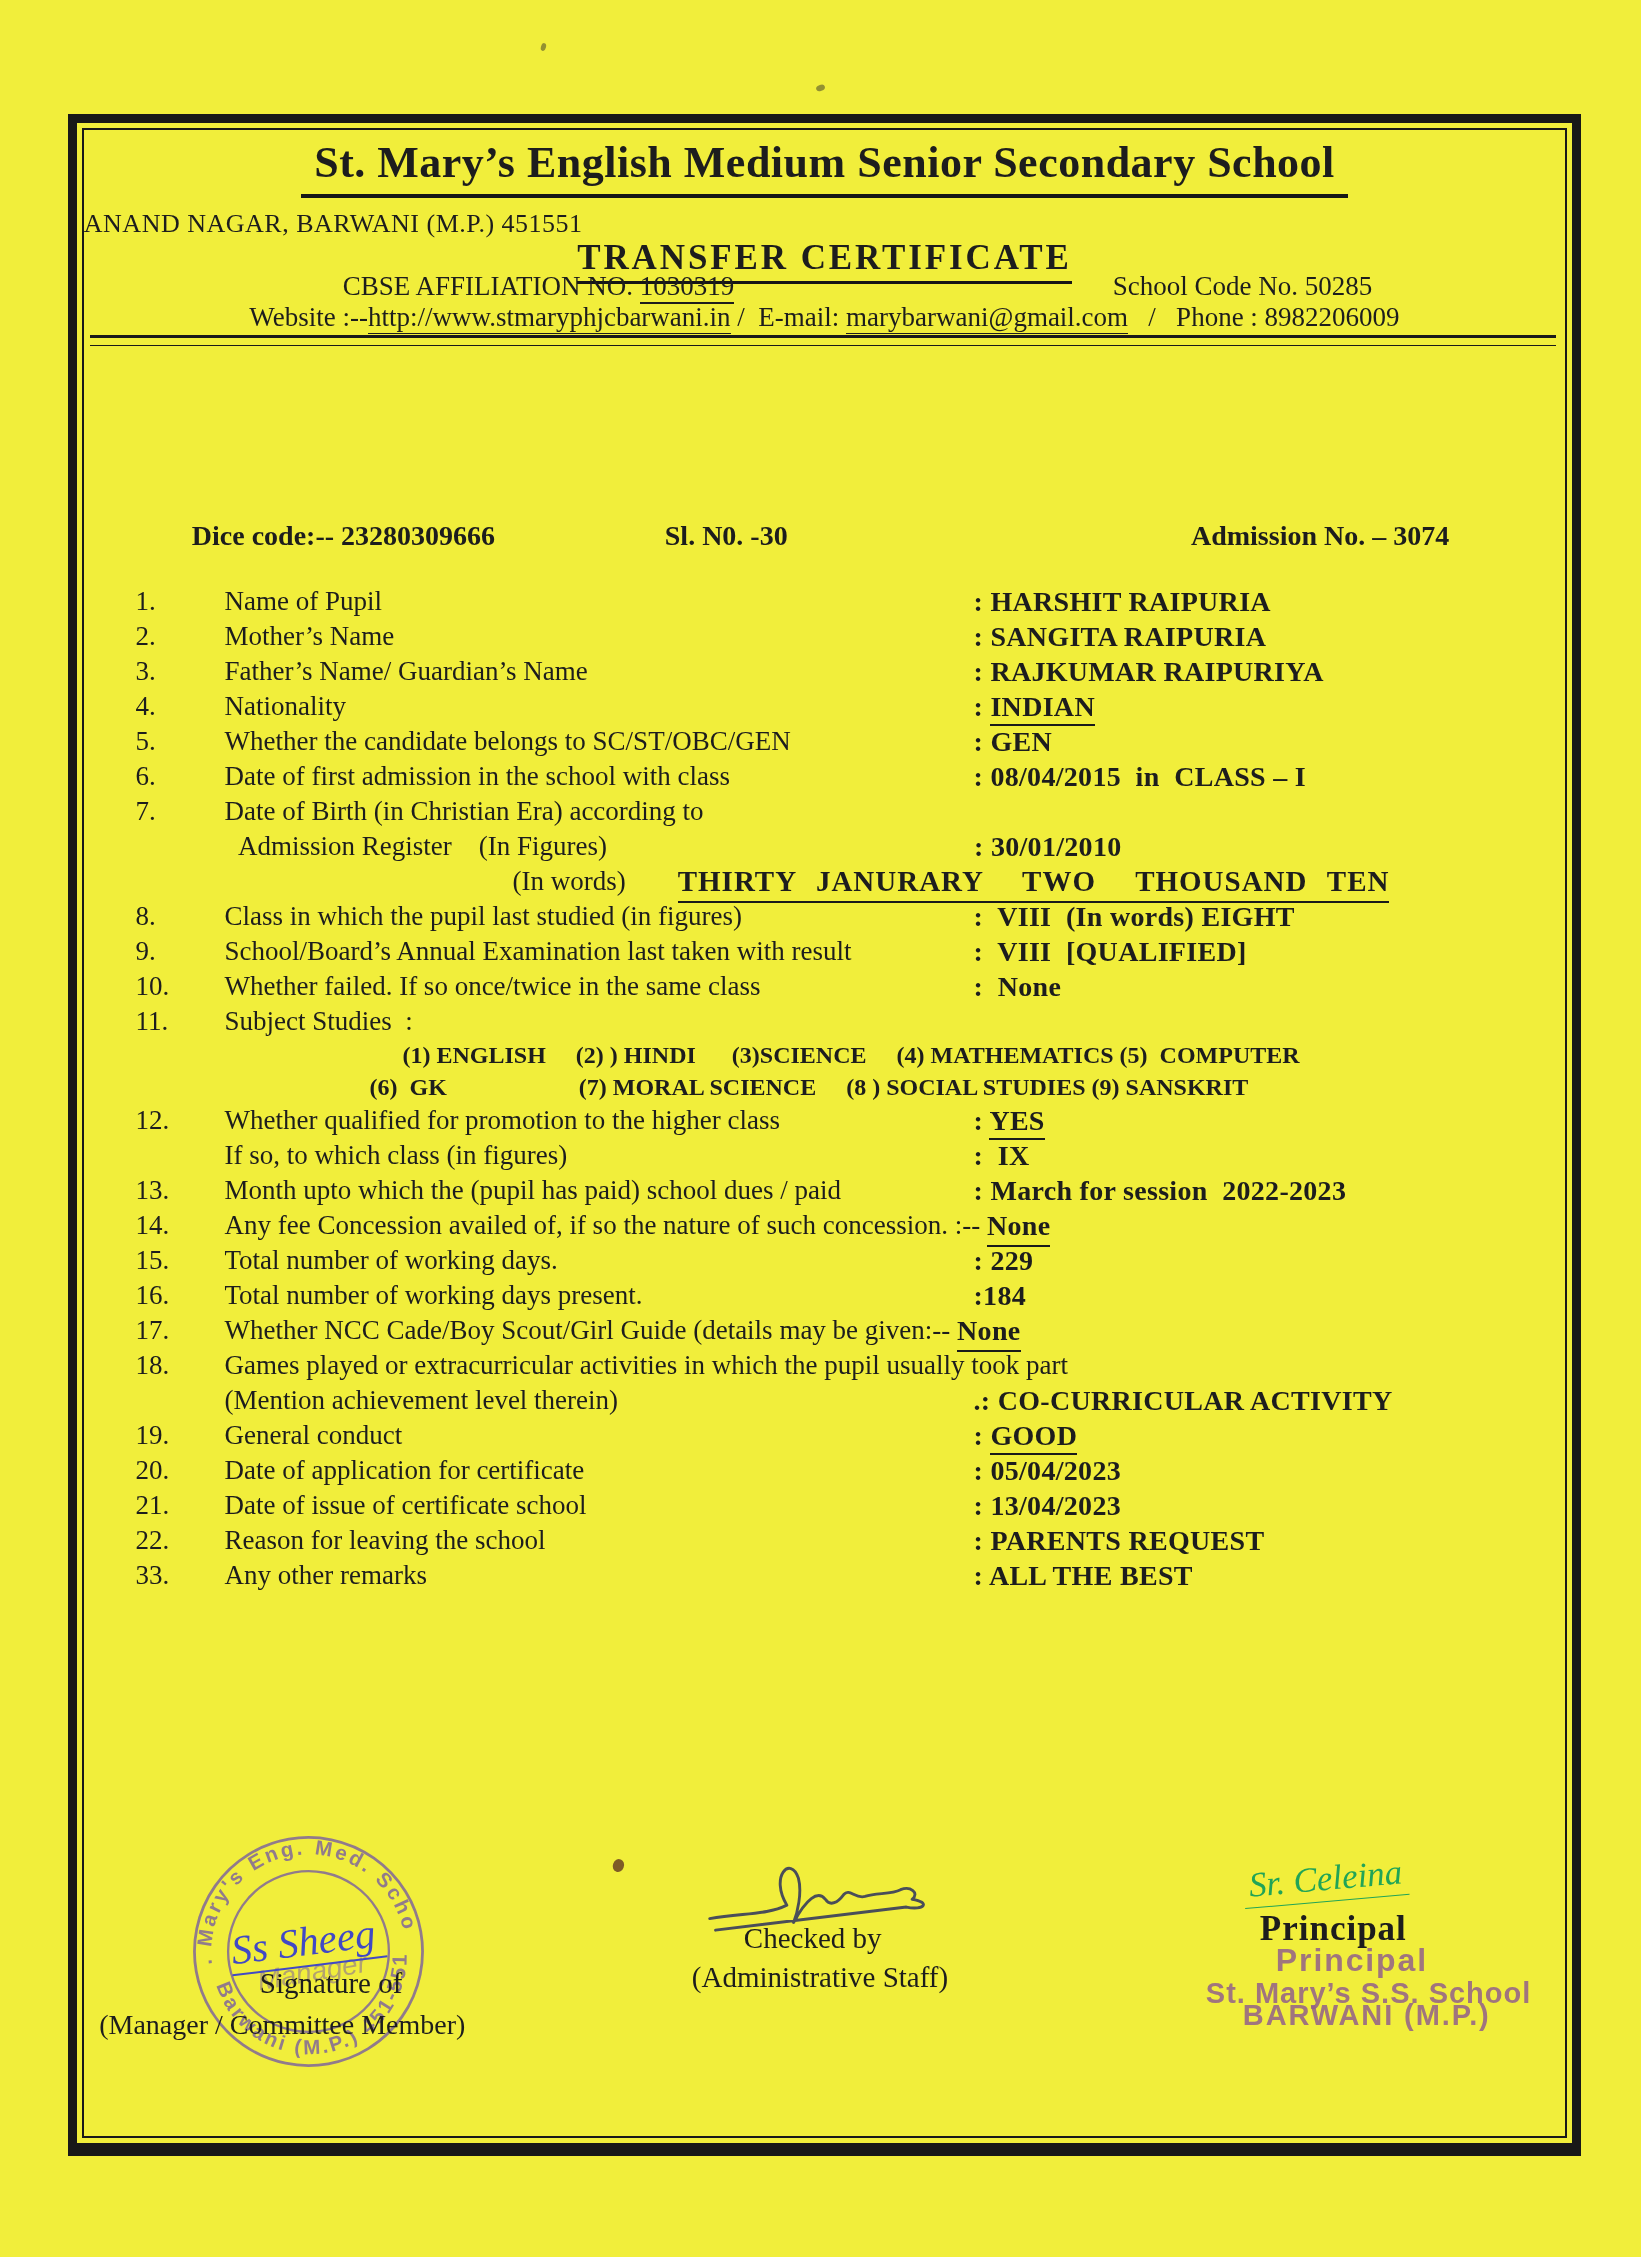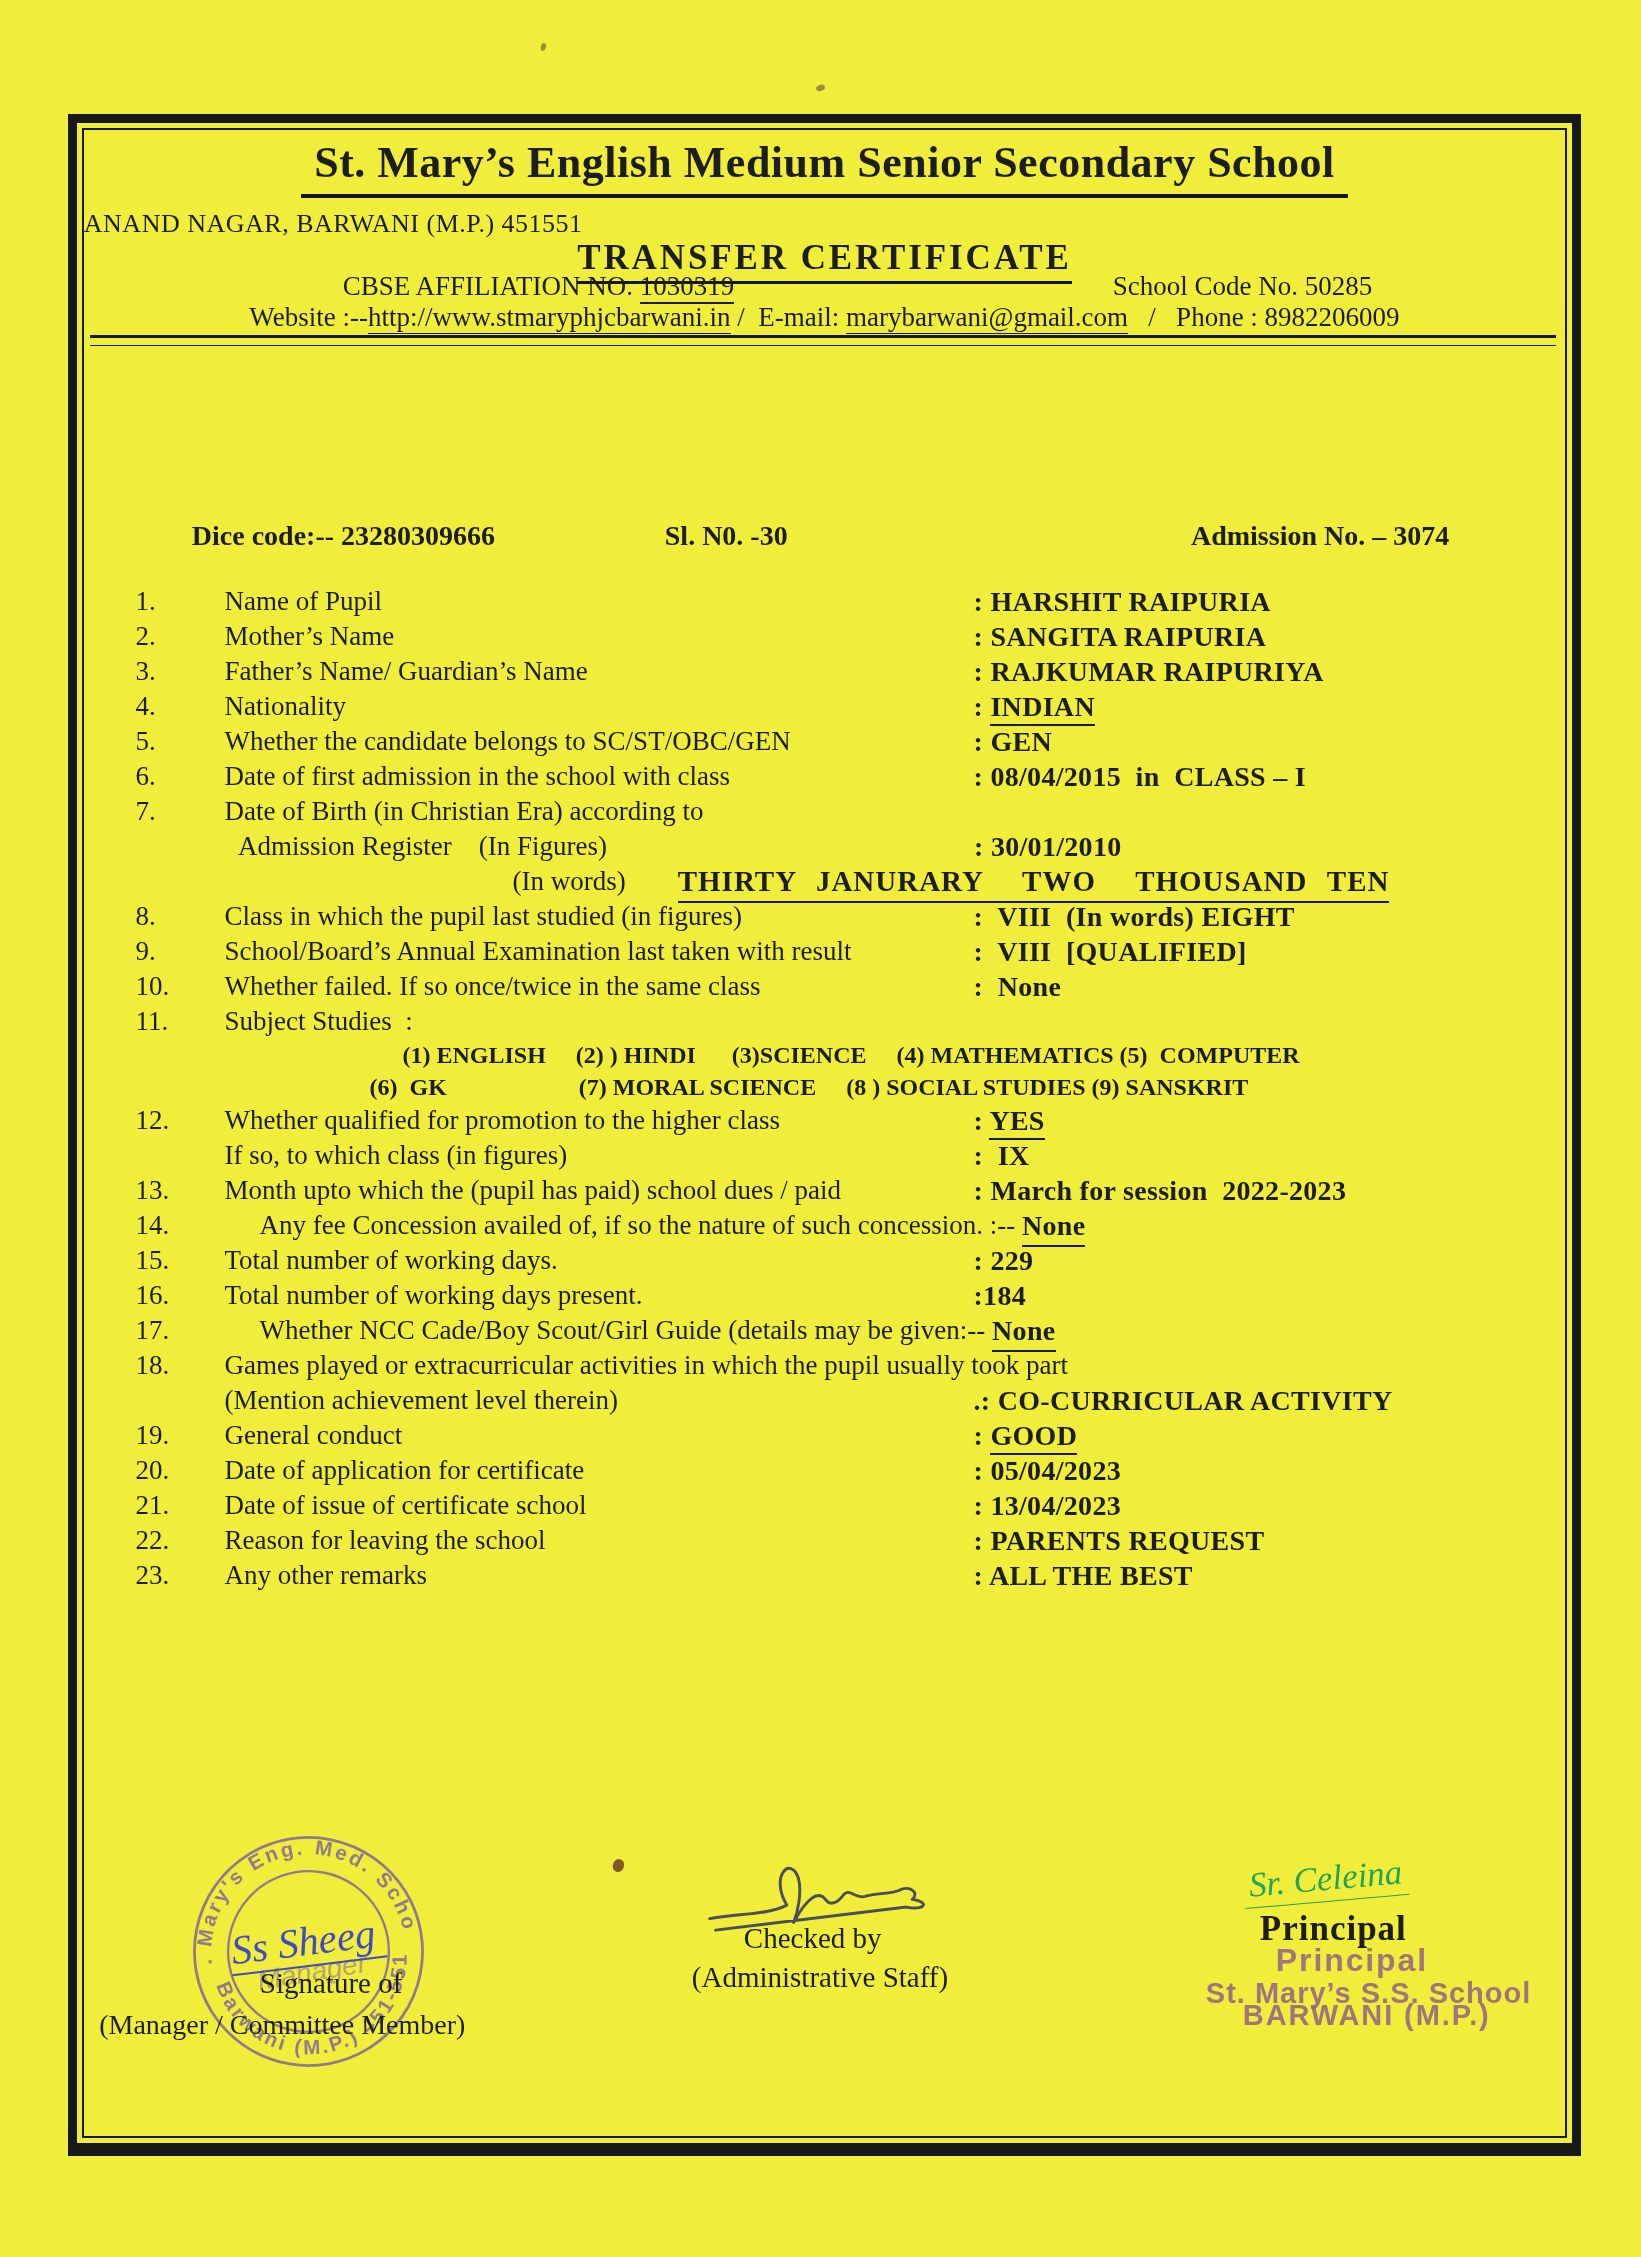--- a/index.html
+++ b/index.html
@@ -37,21 +37,21 @@
   .dice{position:absolute;left:108px;}
   .sl{position:absolute;left:581px;}
   .adm{position:absolute;right:116px;}
 
   
   .rows{position:absolute;top:454px;left:7.7px;right:7.7px;font-size:27px;}
   .row{display:flex;height:35px;line-height:35px;align-items:flex-start;}
   .num{width:89px;flex:none;padding-left:44px;box-sizing:content-box;}
   .label{width:749px;flex:none;white-space:pre-wrap;}
   .label--full{width:auto;}
-  .label--inline{width:auto;white-space:pre;margin-left:35px;}
+  .label--inline{width:auto;white-space:pre;}
   .value{font-weight:bold;white-space:pre;font-size:28px;letter-spacing:0.3px;}
   .vu{border-bottom:2.9px solid #1a1a1a;padding-bottom:1.9px;}
   .row--inwords{padding-left:421px;}
   .row--inwords .label--inwords{width:auto;margin-right:52px;}
   .value--inwords{font-size:29px;letter-spacing:1px;word-spacing:11.6px;}
   .row--sub1,.row--sub2{height:32px;line-height:32px;font-weight:bold;font-size:24px;}
   .row--sub1{padding-left:311px;}
   .row--sub2{padding-left:278px;}
   .subjects{white-space:pre;}
   .row--indent .label{padding-left:13.5px;width:736px;}
@@ -249,21 +249,21 @@
             <span class="num">21.</span>
             <span class="label">Date of issue of certificate school</span>
             <span class="value"><span>: </span><span>13/04/2023</span></span>
           </div>
           <div class="row row--std">
             <span class="num">22.</span>
             <span class="label">Reason for leaving the school</span>
             <span class="value"><span>: </span><span>PARENTS REQUEST</span></span>
           </div>
           <div class="row row--std">
-            <span class="num">23.</span>
+            <span class="num">33.</span>
             <span class="label">Any other remarks</span>
             <span class="value"><span>: </span><span>ALL THE BEST</span></span>
           </div>
         </div>
 
       <div class="sigs">
         <svg class="stamp-round" viewBox="0 0 260 260" style="font-size:30px">
           <circle cx="130" cy="130" r="122" fill="none" stroke="#7a5fa0" stroke-width="3"></circle>
           <circle cx="130" cy="130" r="86" fill="none" stroke="#7a5fa0" stroke-width="2.5"></circle>
           <path id="arcTop" d="M 26,130 A 104,104 0 0 1 234,130" fill="none"></path>

